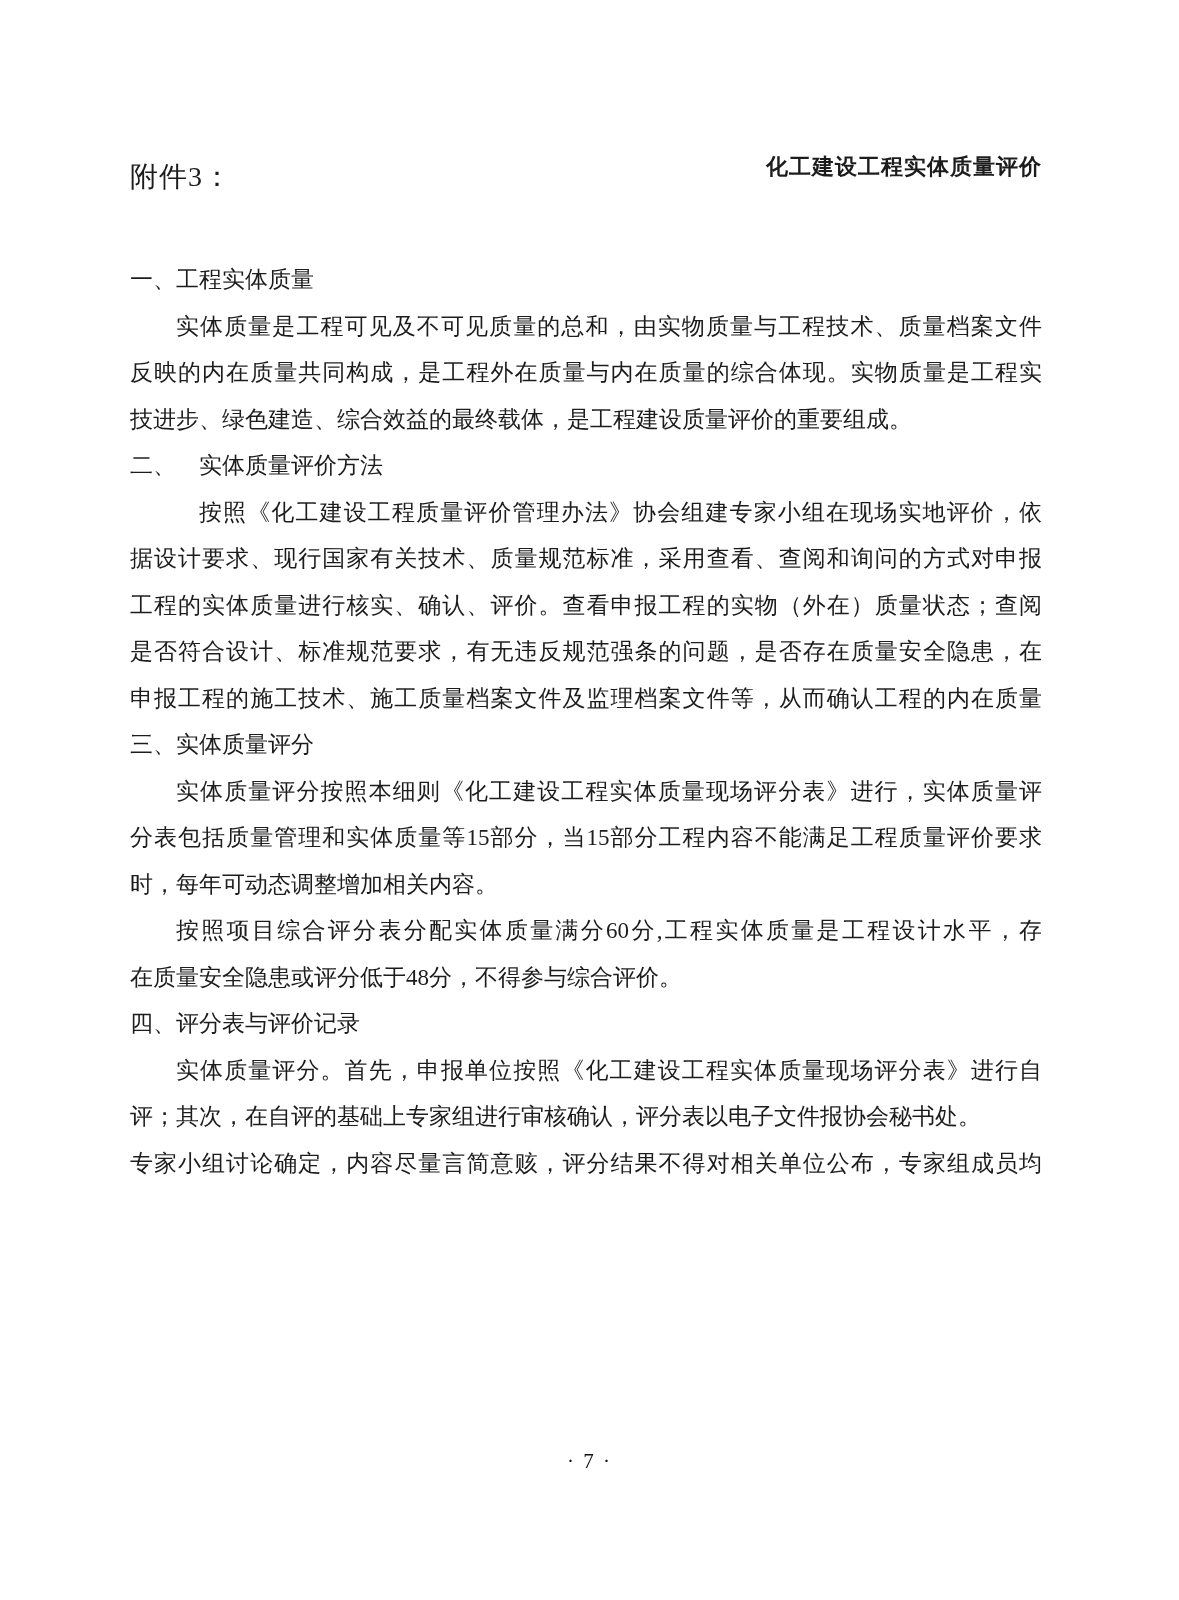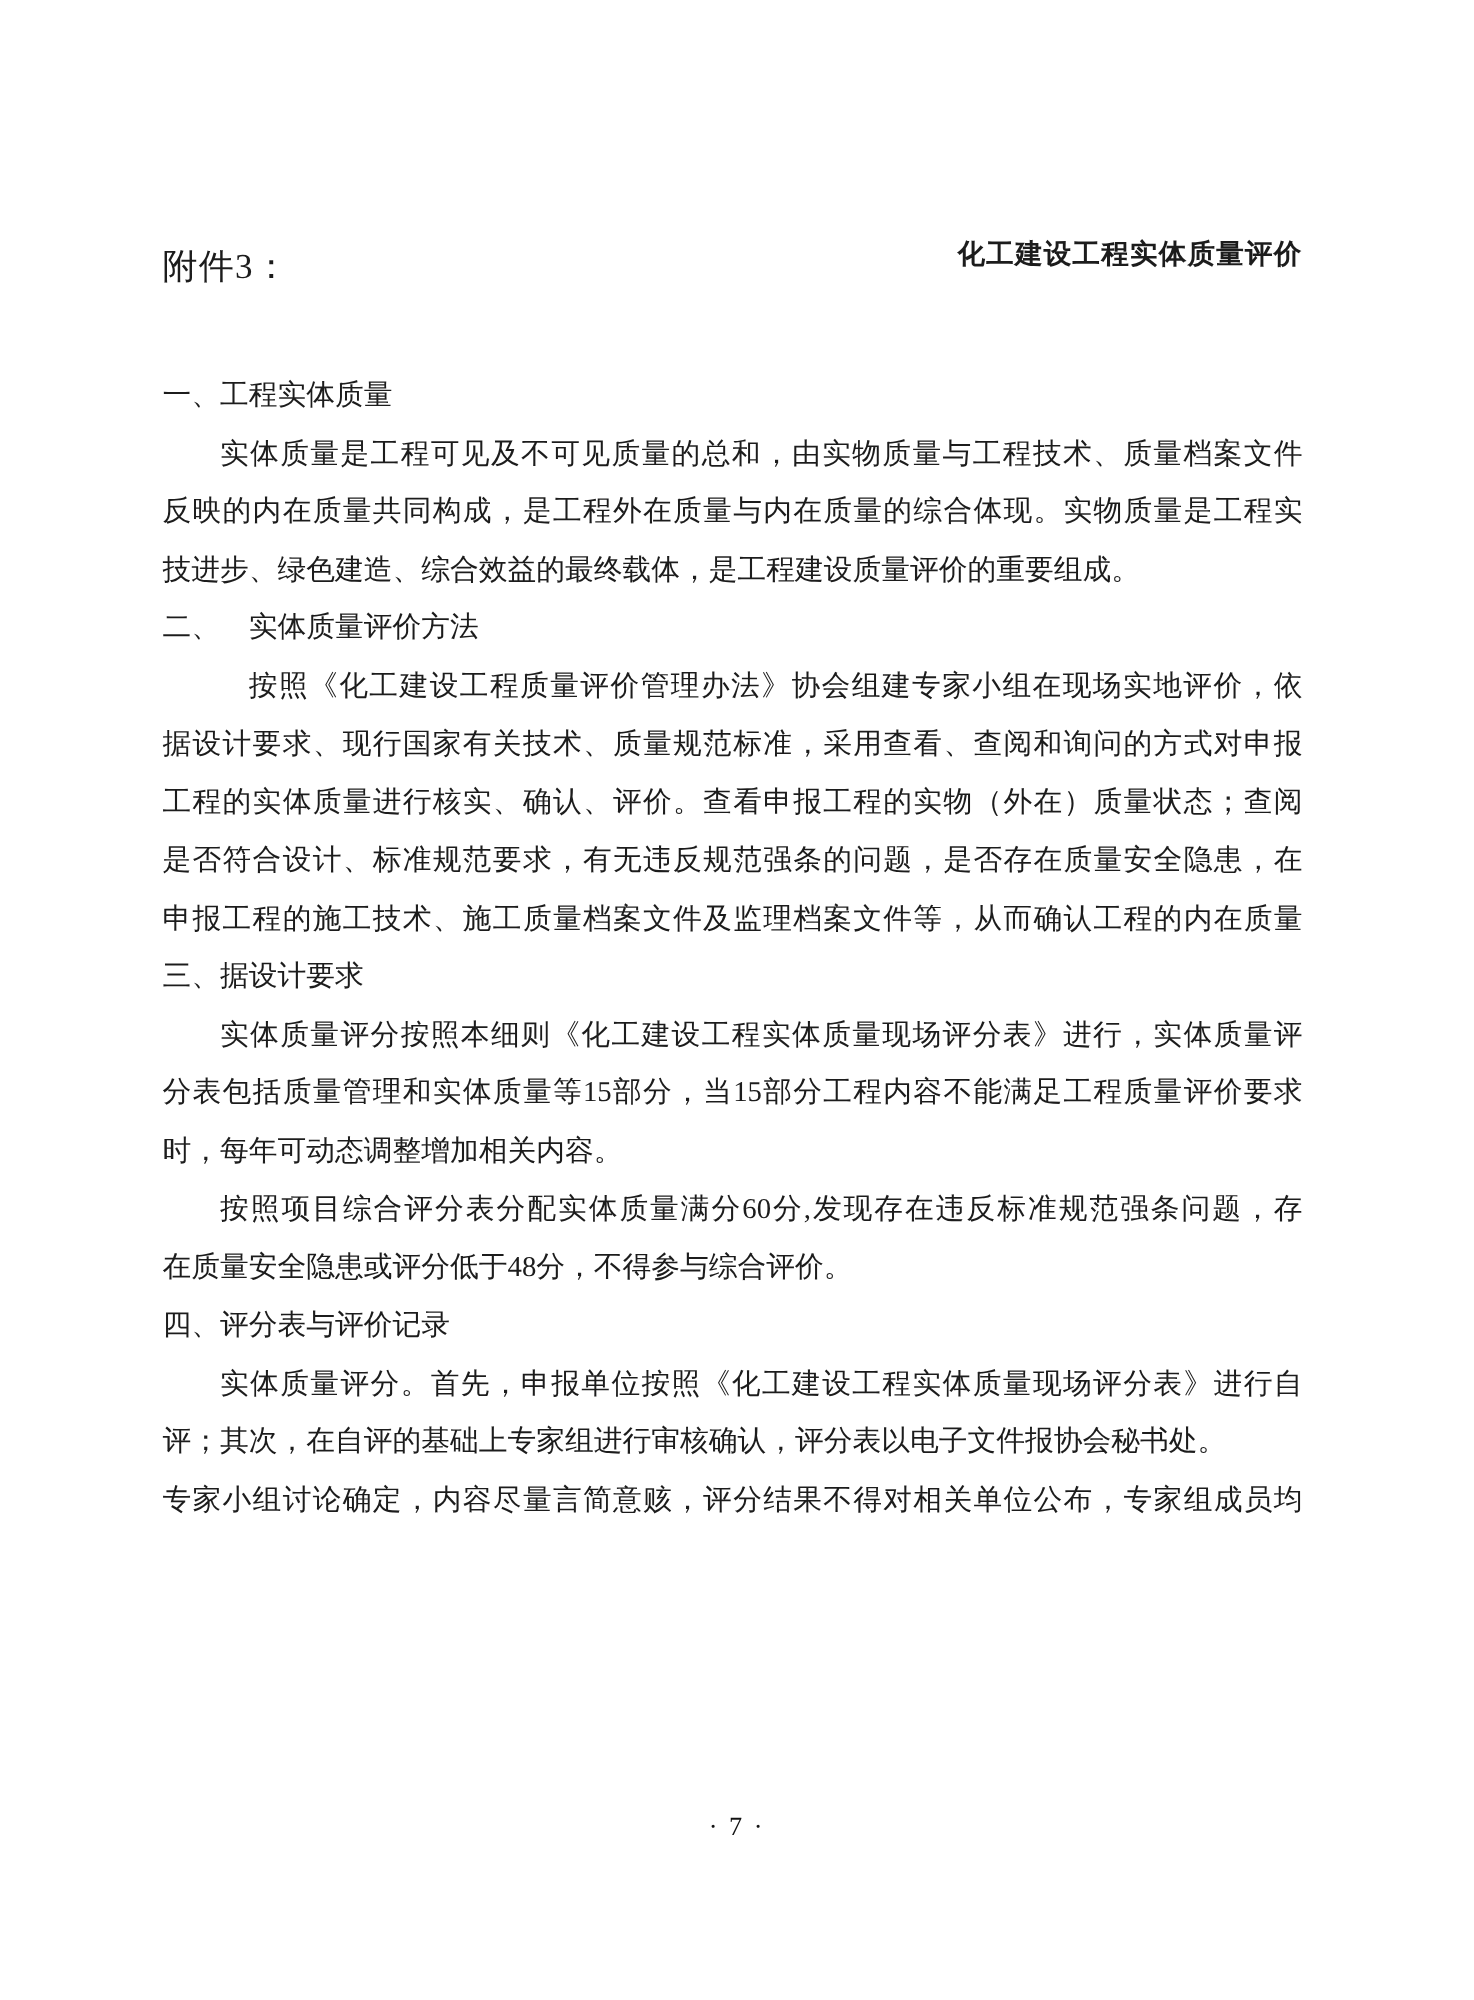--- a/index.html
+++ b/index.html
@@ -18,21 +18,20 @@
   }
   .content {
     position: absolute;
     left: 130px;
     top: 150px;
     width: 912px;
   }
   .title-row {
     position: relative;
     height: 107px;
-    margin-top: 36px;
   }
   .attachment-label {
     position: absolute;
     left: 0;
     top: 8px;
     font-size: 28px;
     letter-spacing: 1px;
     white-space: nowrap;
   }
   .doc-title {
@@ -91,28 +90,28 @@
           <div class="line last">技进步、绿色建造、综合效益的最终载体，是工程建设质量评价的重要组成。</div>
         </div>
         <div class="heading">二、　实体质量评价方法</div>
         <div class="para">
           <div class="line" style="text-indent: 3em;">按照《化工建设工程质量评价管理办法》协会组建专家小组在现场实地评价，依</div>
           <div class="line">据设计要求、现行国家有关技术、质量规范标准，采用查看、查阅和询问的方式对申报</div>
           <div class="line">工程的实体质量进行核实、确认、评价。查看申报工程的实物（外在）质量状态；查阅</div>
           <div class="line">是否符合设计、标准规范要求，有无违反规范强条的问题，是否存在质量安全隐患，在</div>
           <div class="line">申报工程的施工技术、施工质量档案文件及监理档案文件等，从而确认工程的内在质量</div>
         </div>
-        <div class="heading">三、据设计要求</div>
+        <div class="heading">三、实体质量评分</div>
         <div class="para">
           <div class="line" style="text-indent: 2em;">实体质量评分按照本细则《化工建设工程实体质量现场评分表》进行，实体质量评</div>
           <div class="line">分表包括质量管理和实体质量等15部分，当15部分工程内容不能满足工程质量评价要求</div>
           <div class="line last">时，每年可动态调整增加相关内容。</div>
         </div>
         <div class="para">
-          <div class="line" style="text-indent: 2em;">按照项目综合评分表分配实体质量满分60分,发现存在违反标准规范强条问题，存</div>
+          <div class="line" style="text-indent: 2em;">按照项目综合评分表分配实体质量满分60分,工程实体质量是工程设计水平，存</div>
           <div class="line last">在质量安全隐患或评分低于48分，不得参与综合评价。</div>
         </div>
         <div class="heading">四、评分表与评价记录</div>
         <div class="para">
           <div class="line" style="text-indent: 2em;">实体质量评分。首先，申报单位按照《化工建设工程实体质量现场评分表》进行自</div>
           <div class="line last">评；其次，在自评的基础上专家组进行审核确认，评分表以电子文件报协会秘书处。</div>
         </div>
         <div class="para">
           <div class="line">专家小组讨论确定，内容尽量言简意赅，评分结果不得对相关单位公布，专家组成员均</div>
         </div>

